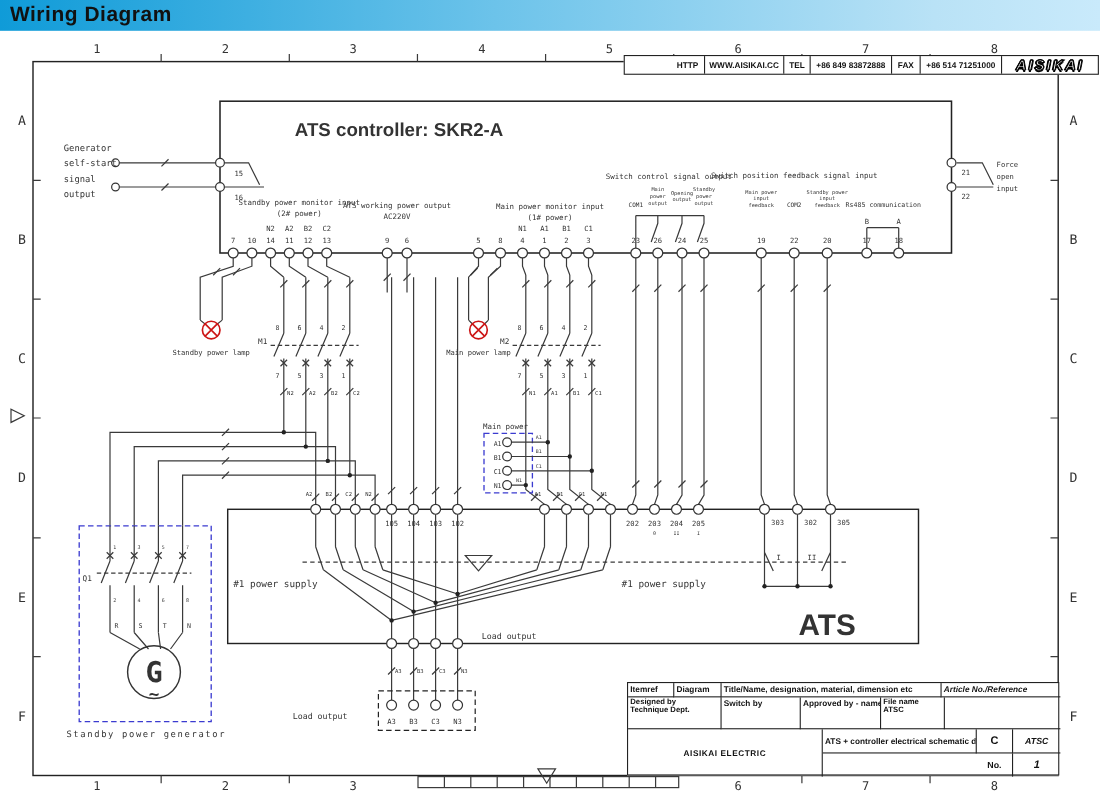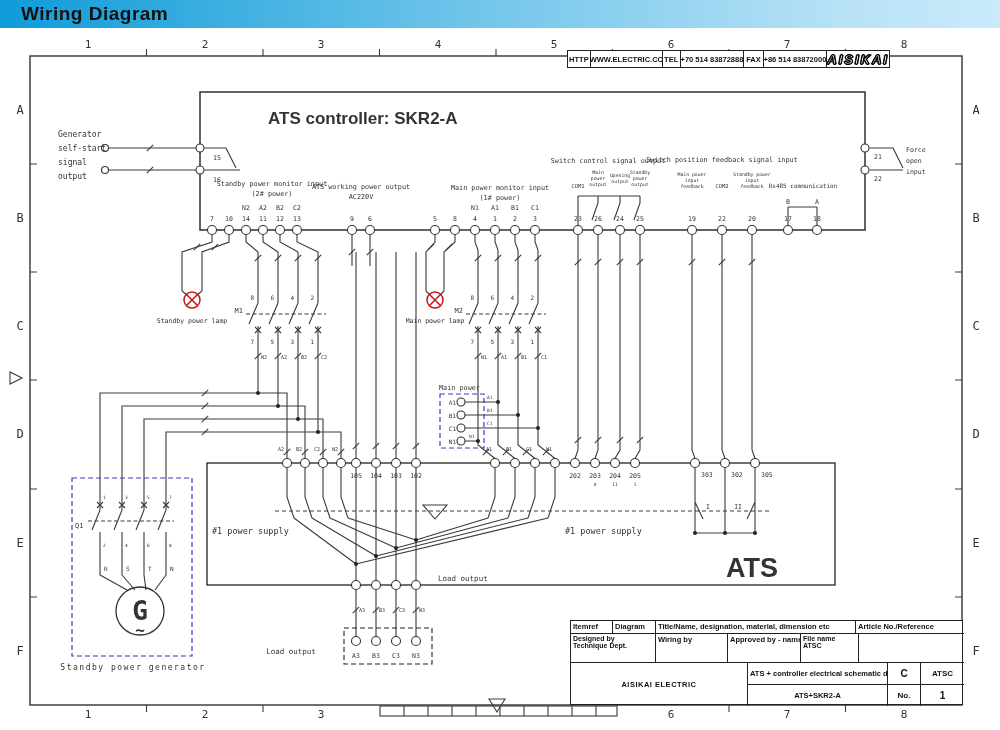--- a/index.html
+++ b/index.html
@@ -1,63 +1,63 @@
 <!DOCTYPE html>
 <html><head>
 <meta charset="utf-8">
 <style>
   html,body{margin:0;padding:0;background:#fff;}
   #page{position:relative;width:1000px;height:730px;background:#fff;overflow:hidden;
         font-family:"Liberation Sans",sans-serif;}
   #topbar{position:absolute;left:0;top:0;width:1000px;height:28px;
           background:linear-gradient(90deg,#0f9bd8 0%,#6cc3ea 45%,#b9e2f6 85%,#c9eafb 100%);
           z-index:3;}
-  #topbar .t{font-size:19px;font-weight:900;color:#111;line-height:28px;padding-left:21px;
+  #topbar .t{font-size:19px;font-weight:900;color:#111;line-height:28px;padding-left:9px;
              letter-spacing:0.5px;}
   svg text{font-family:"DejaVu Sans Mono",monospace;fill:#333;}
   .sans{font-family:"Liberation Sans",sans-serif;}
   
-  #hdr{position:absolute;left:567px;top:50px;width:323px;height:18px;z-index:2;
+  #hdr{position:absolute;left:567px;top:50px;width:432px;height:18px;z-index:2;
        display:flex;border:1px solid #222;background:#fff;box-sizing:border-box;
-       font-size:7.5px;font-weight:bold;color:#111;}
+       font-size:7.5px;font-weight:bold;color:#111;padding-left:42px;}
   #hdr div{border-right:1px solid #222;display:flex;align-items:center;justify-content:center;
            box-sizing:border-box;white-space:nowrap;}
   #hdr div:last-child{border-right:none;}
   #brand{font-style:italic;font-weight:900;font-size:13px;letter-spacing:2px;
          color:#fff;-webkit-text-stroke:1px #000;
          text-shadow:-1px 0 #000,1px 0 #000,0 -1px #000,0 1px #000;}
   
   #tblock{position:absolute;left:570px;top:620px;width:393px;height:85px;z-index:2;
           border:1.2px solid #222;background:#fff;box-sizing:border-box;color:#111;}
   #tblock .c{position:absolute;box-sizing:border-box;border-right:1px solid #222;
              border-bottom:1px solid #222;font-size:7.5px;font-weight:bold;
              padding:1px 2px;overflow:hidden;white-space:nowrap;}
-  .nb{border-bottom:none !important;} .nr{border-right:none !important;}
+  .nb{border-bottom:none !important;} .nr{border-right:none !important;font-style:italic;}
   #company{font-size:16.5px;font-weight:900;display:flex;align-items:center;justify-content:center;
            letter-spacing:0.5px;}
   #docnum{font-size:13px;font-weight:bold;display:flex;align-items:center;justify-content:center;}
   #doctitle{font-size:7px;display:flex;align-items:center;}
   .cc{display:flex;align-items:center;justify-content:center;}
 </style>
 </head>
 <body>
 
 <div id="page">
 
   <div id="topbar">
     <div class="t">Wiring Diagram</div>
   </div>
 
   <div id="hdr">
     <div style="width:31px">HTTP</div>
-    <div style="width:72px">WWW.ELECTRIC.CC</div>
+    <div style="width:72px">WWW.AISIKAI.CC</div>
     <div style="width:24px">TEL</div>
-    <div style="width:74px">+70 514 83872888</div>
+    <div style="width:74px">+86 849 83872888</div>
     <div style="width:26px">FAX</div>
-    <div style="width:74px">+86 514 83872000</div>
+    <div style="width:74px">+86 514 71251000</div>
     <div style="flex:1">
         <span id="brand">AISIKAI</span>
       </div>
   </div>
 
   <svg width="1000" height="730" viewBox="0 0 1000 730" style="position:absolute;left:0;top:0;">
     <g stroke="#3a3a3a" stroke-width="1.1" fill="none">
 
       <rect x="30" y="56" width="932" height="649" stroke="#222" stroke-width="1.3"></rect>
       <path d="M146.5 49 V56 M263 49 V56 M379.5 49 V56 M496 49 V56 M612.5 49 V56 M729 49 V56 M845.5 49 V56"></path>
@@ -576,30 +576,29 @@
   <div id="tblock">
     <div class="c" style="left:0;top:0;width:42px;height:13px">Itemref</div>
     <div class="c" style="left:42px;top:0;width:43px;height:13px">Diagram</div>
     <div class="c" style="left:85px;top:0;width:200px;height:13px">Title/Name, designation, material, dimension etc</div>
     <div class="c nr" style="left:285px;top:0;width:108px;height:13px">Article No./Reference</div>
 
     <div class="c" style="left:0;top:13px;width:85px;height:29px;font-size:7px">
       <span>Designed by</span><br>
       <span>Technique Dept.</span>
     </div>
-    <div class="c" style="left:85px;top:13px;width:72px;height:29px">Wiring by</div>
+    <div class="c" style="left:85px;top:13px;width:72px;height:29px">Switch by</div>
     <div class="c" style="left:157px;top:13px;width:73px;height:29px">Approved by - name</div>
     <div class="c" style="left:230px;top:13px;width:58px;height:29px;font-size:7px">
       <span>File name</span><br>
       <b>ATSC</b>
     </div>
     <div class="c nr" style="left:288px;top:13px;width:105px;height:29px"></div>
 
     <div class="c nb" id="company" style="left:0;top:42px;width:177px;height:43px">AISIKAI ELECTRIC</div>
     <div class="c" id="doctitle" style="left:177px;top:42px;width:140px;height:22px">ATS + controller electrical schematic diagram</div>
     <div class="c cc" style="left:317px;top:42px;width:33px;height:22px;font-size:10px">C</div>
     <div class="c cc nr" style="left:350px;top:42px;width:43px;height:22px;font-size:8px">ATSC</div>
-    <div class="c nb" id="docnum" style="left:177px;top:64px;width:140px;height:21px">ATS+SKR2-A</div>
     <div class="c cc nb" style="left:317px;top:64px;width:33px;height:21px;font-size:8px">No.</div>
     <div class="c cc nb nr" style="left:350px;top:64px;width:43px;height:21px;font-size:10px">1</div>
   </div>
 
 </div>
 
 </body></html>

